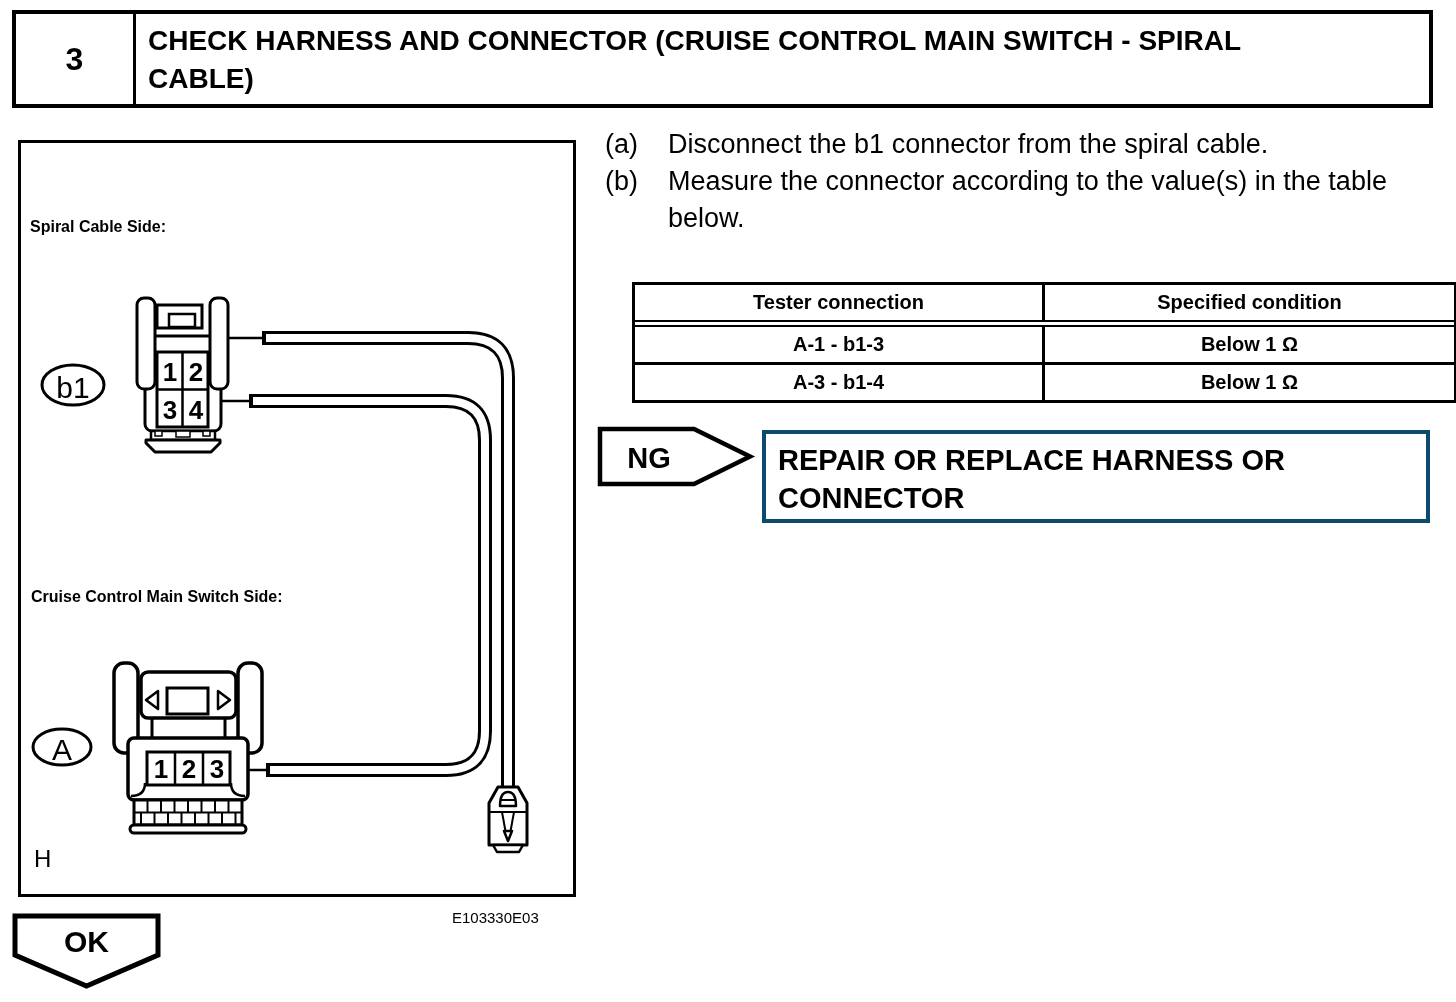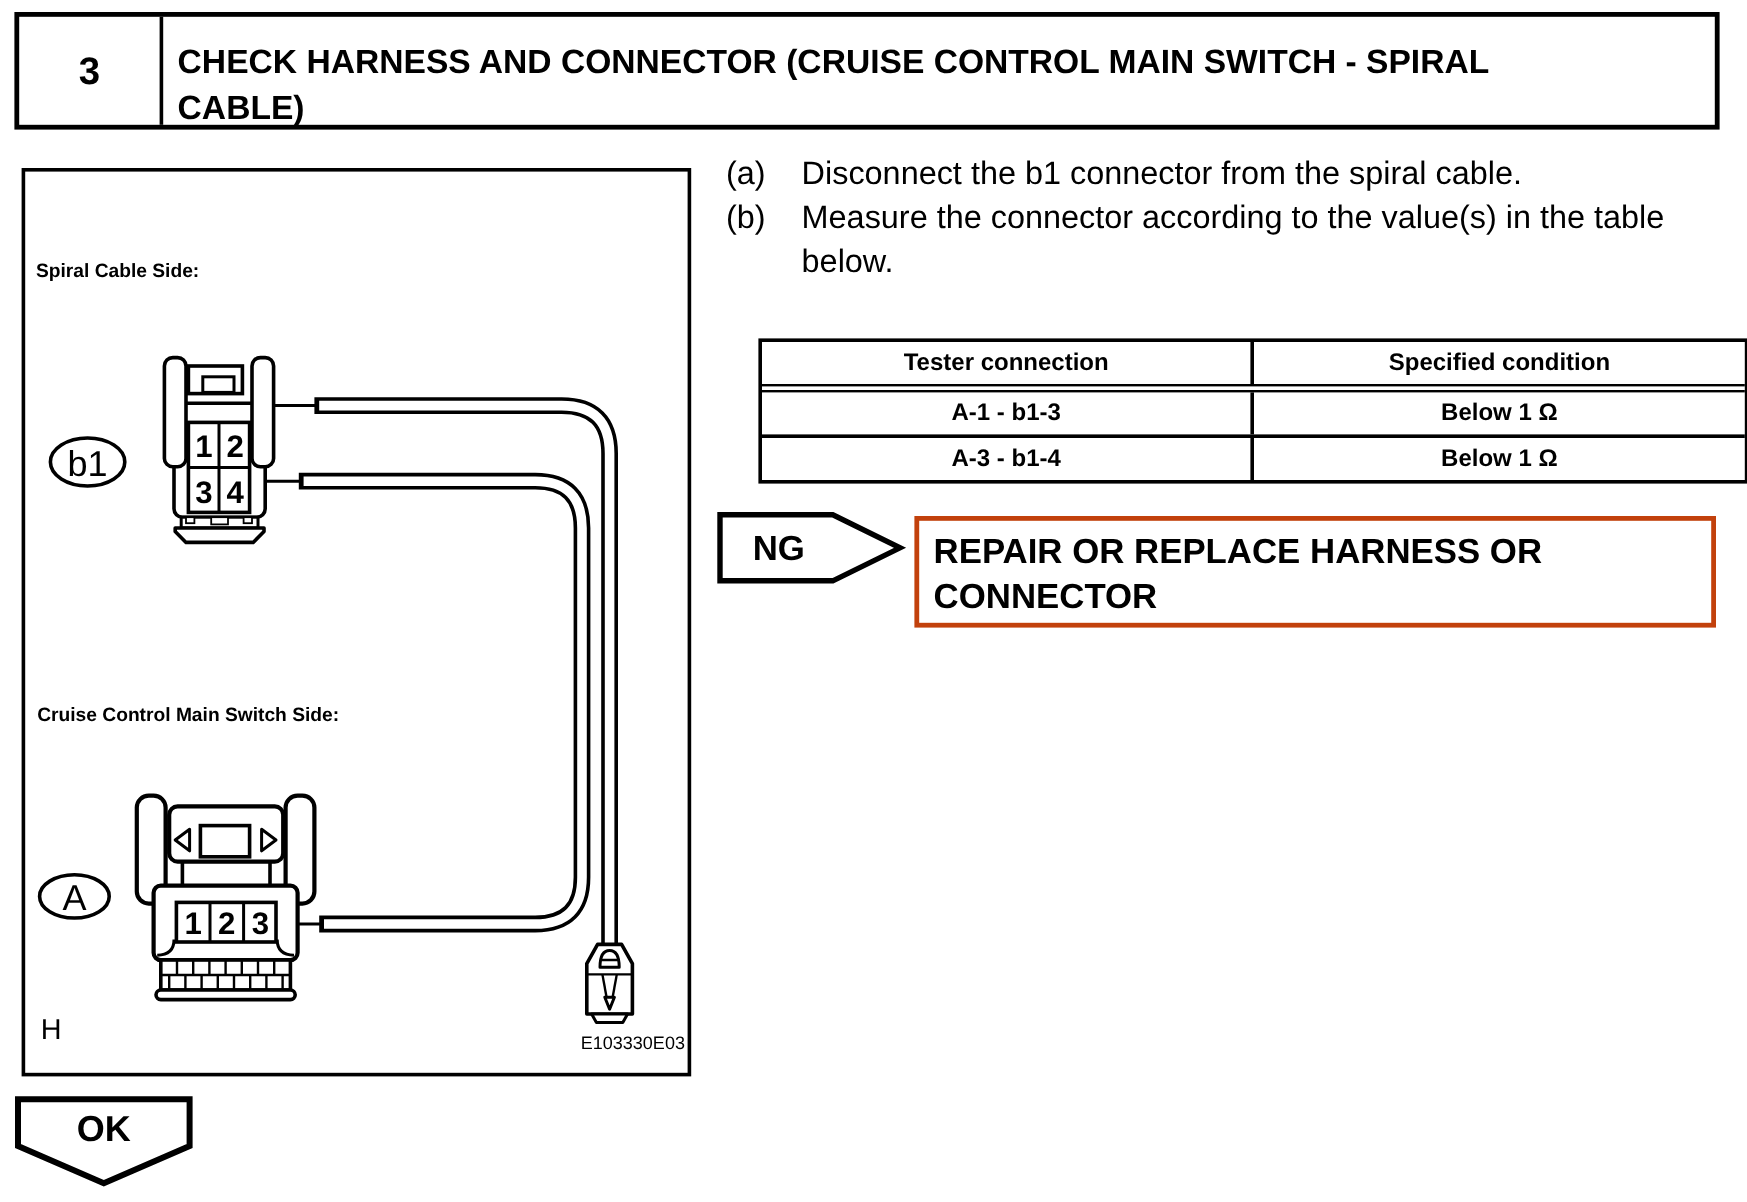--- a/index.html
+++ b/index.html
@@ -4,53 +4,53 @@
 <style>
   html,body{margin:0;padding:0;background:#fff;}
   .page{position:relative;width:1456px;height:1002px;background:#fff;color:#000;
         font-family:"Liberation Sans", sans-serif;overflow:hidden;}
 
   
   .hdr{position:absolute;left:12px;top:10px;width:1421px;height:98px;border:4px solid #000;
        box-sizing:border-box;display:flex;}
   .hdr-num{width:117px;border-right:3px solid #000;display:flex;align-items:center;
            justify-content:center;font-weight:bold;font-size:32px;}
-  .hdr-title{flex:1;padding:19px 12px;font-weight:bold;font-size:28px;line-height:38px;}
+  .hdr-title{flex:1;padding:8px 12px;font-weight:bold;font-size:28px;line-height:38px;}
   .hdr-title .tw{display:block;max-width:1180px;}
 
   
   .dbox{position:absolute;left:18px;top:140px;width:558px;height:757px;border:3px solid #000;
         box-sizing:border-box;}
   .dsvg{position:absolute;left:21px;top:143px;}
   .dlabel{position:absolute;font-weight:bold;font-size:16px;white-space:nowrap;}
   .spiral-lbl{left:30px;top:218px;}
   .cruise-lbl{left:31px;top:588px;}
   .h-lbl{position:absolute;left:34px;top:845px;font-size:24px;}
-  .fig-id{position:absolute;left:452px;top:861px;font-size:15px;margin-left:32px;}
+  .fig-id{position:absolute;left:452px;top:909px;font-size:15px;}
 
   
   .steps{position:absolute;left:605px;top:126px;width:832px;font-size:27px;line-height:37px;}
   .step{display:flex;align-items:flex-start;}
   .step-label{width:63px;flex:none;}
   .step-text{width:765px;}
   .std{position:absolute;left:668px;top:236px;font-weight:bold;font-size:26px;}
 
   
   .res-table{position:absolute;left:605px;top:282px;width:825px;border:3px solid #000;
              box-sizing:border-box;font-weight:bold;font-size:20px;text-align:center;margin-left:27px;}
   .res-row{display:flex;}
   .res-row>div{box-sizing:border-box;padding:6px 4px;}
   .res-row>div:first-child{width:410px;border-right:3px solid #000;}
   .res-row>div:last-child{flex:1;}
   .res-head{border-bottom:7px double #000;}
   .res-mid{border-bottom:3px solid #000;}
 
   
   .ng-svg{position:absolute;left:597px;top:426px;}
-  .repair{position:absolute;left:762px;top:430px;width:668px;height:93px;border:4px solid #c2410c;
+  .repair{position:absolute;left:762px;top:430px;width:668px;height:93px;border:4px solid #0c4a6e;
           box-sizing:border-box;padding:7px 12px;font-weight:bold;font-size:29px;line-height:38px;}
 
   
   .ok-svg{position:absolute;left:12px;top:913px;}
 
   svg text{font-family:"Liberation Sans", sans-serif;}
 </style>
 </head>
 <body>
 

